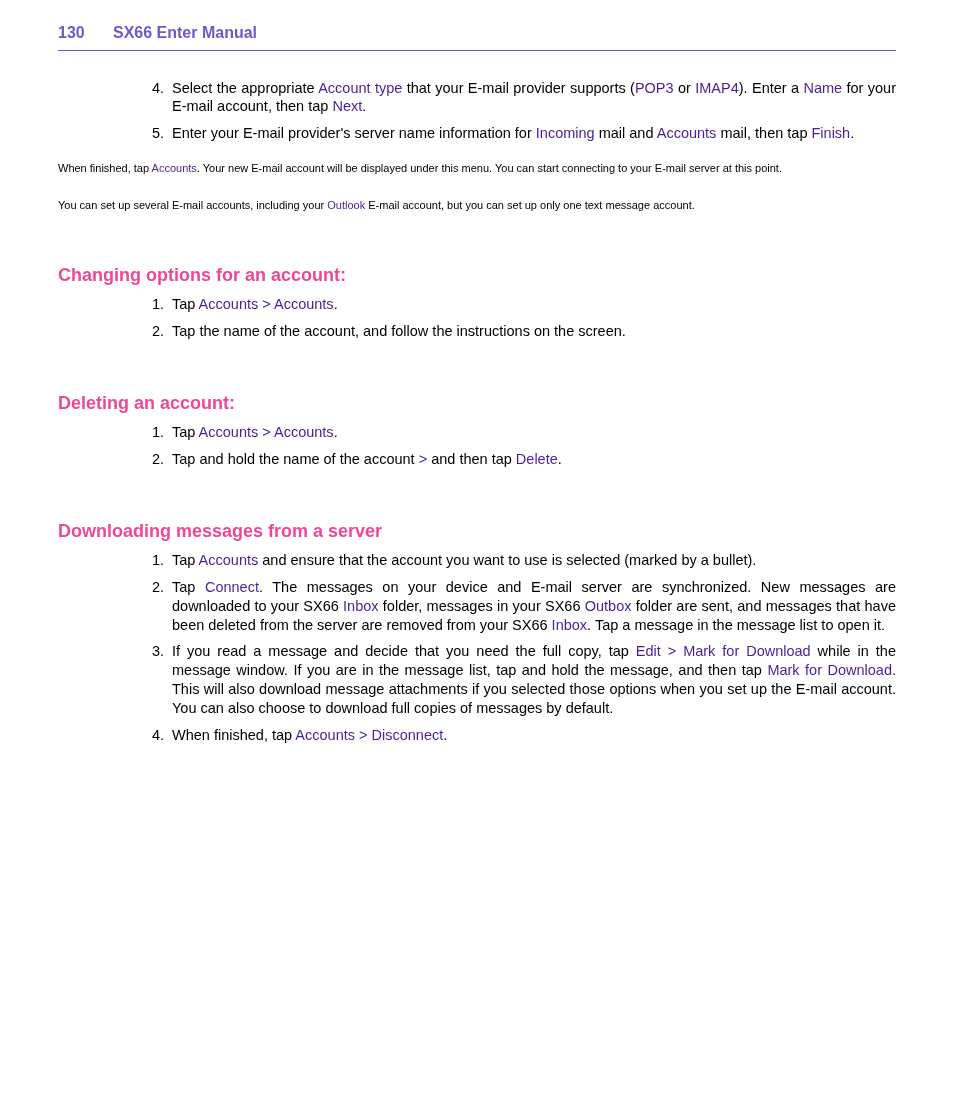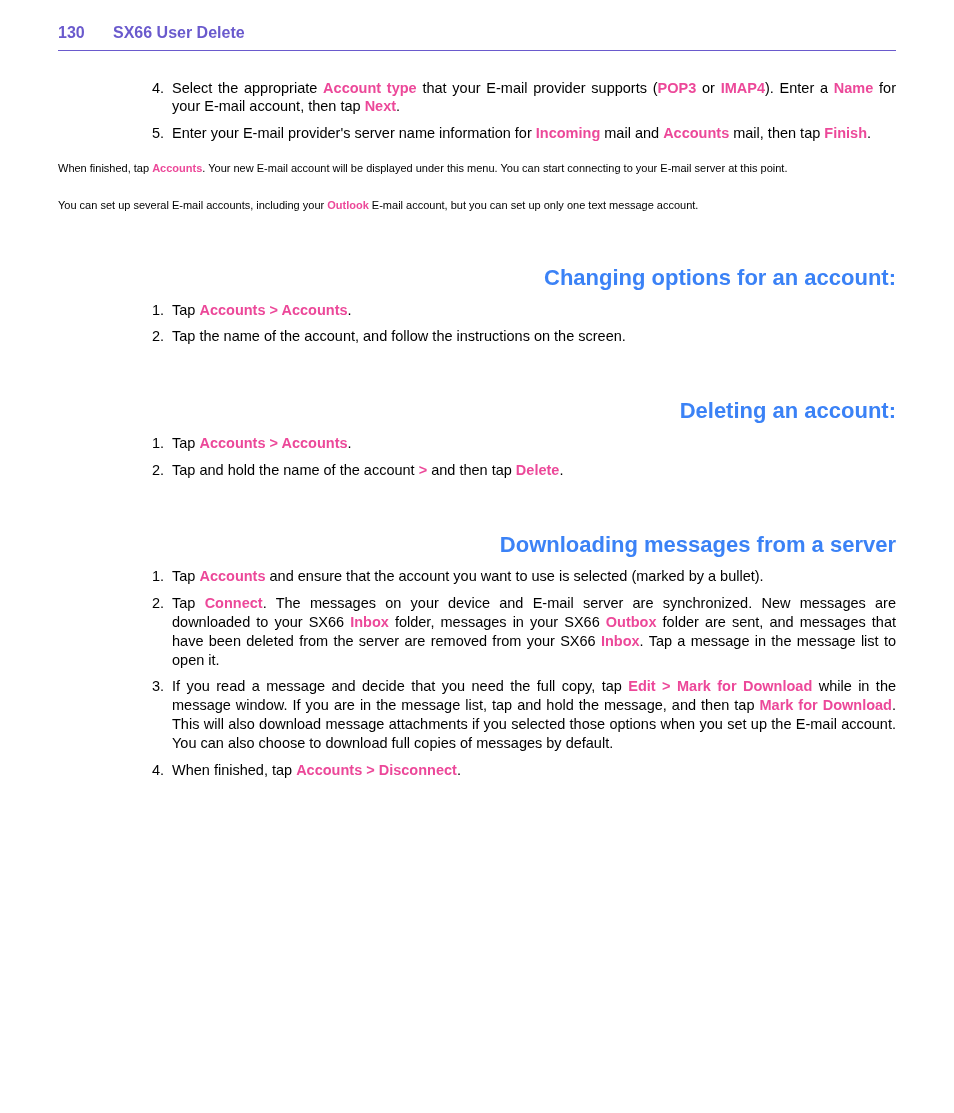--- a/index.html
+++ b/index.html
@@ -41,44 +41,43 @@
     margin: 0 0 18px 0;
     padding-left: 110px;
   }
   .ol-outer li {
     padding-left: 4px;
     margin-bottom: 8px;
     text-align: justify;
     font-size: 14.5px;
     line-height: 1.3;
   }
-  .kw { color: #ec4899; font-weight: bold; margin-top: 16px; }
+  .kw { color: #4c1d95; font-weight: normal; margin-top: 16px; }
   .body-p {
     margin: 0 0 22px 0;
     text-align: justify;
     font-size: 11px;
     line-height: 1.35;
   }
   .h2 {
-    color: #3b82f6;
+    color: #ec4899;
     font-weight: bold;
-    font-size: 22px;
+    font-size: 18px;
     margin: 50px 0 8px 0;
-    text-align: right;
   }
   .h2.first { margin-top: 50px; }
 </style>
 </head>
 <body>
 
 <div class="page">
 
   <div class="header-row">
     <span class="page-num">130</span>
-    <span class="manual-title">SX66 User Delete</span>
+    <span class="manual-title">SX66 Enter Manual</span>
   </div>
 
   <ol class="ol-outer" start="4">
     <li><span>Select the appropriate </span><span class="kw">Account type</span><span> that your E-mail provider supports (</span><span class="kw">POP3</span><span> or </span><span class="kw">IMAP4</span><span>). Enter a </span><span class="kw">Name</span><span> for your E-mail account, then tap </span><span class="kw">Next</span><span>.</span></li>
     <li><span>Enter your E-mail provider's server name information for </span><span class="kw">Incoming</span><span> mail and </span><span class="kw">Accounts</span><span> mail, then tap </span><span class="kw">Finish</span><span>.</span></li>
   </ol>
 
   <p class="body-p"><span>When finished, tap </span><span class="kw">Accounts</span><span>. Your new E-mail account will be displayed under this menu. You can start connecting to your E-mail server at this point.</span></p>
 
   <p class="body-p"><span>You can set up several E-mail accounts, including your </span><span class="kw">Outlook</span><span> E-mail account, but you can set up only one text message account.</span></p>

